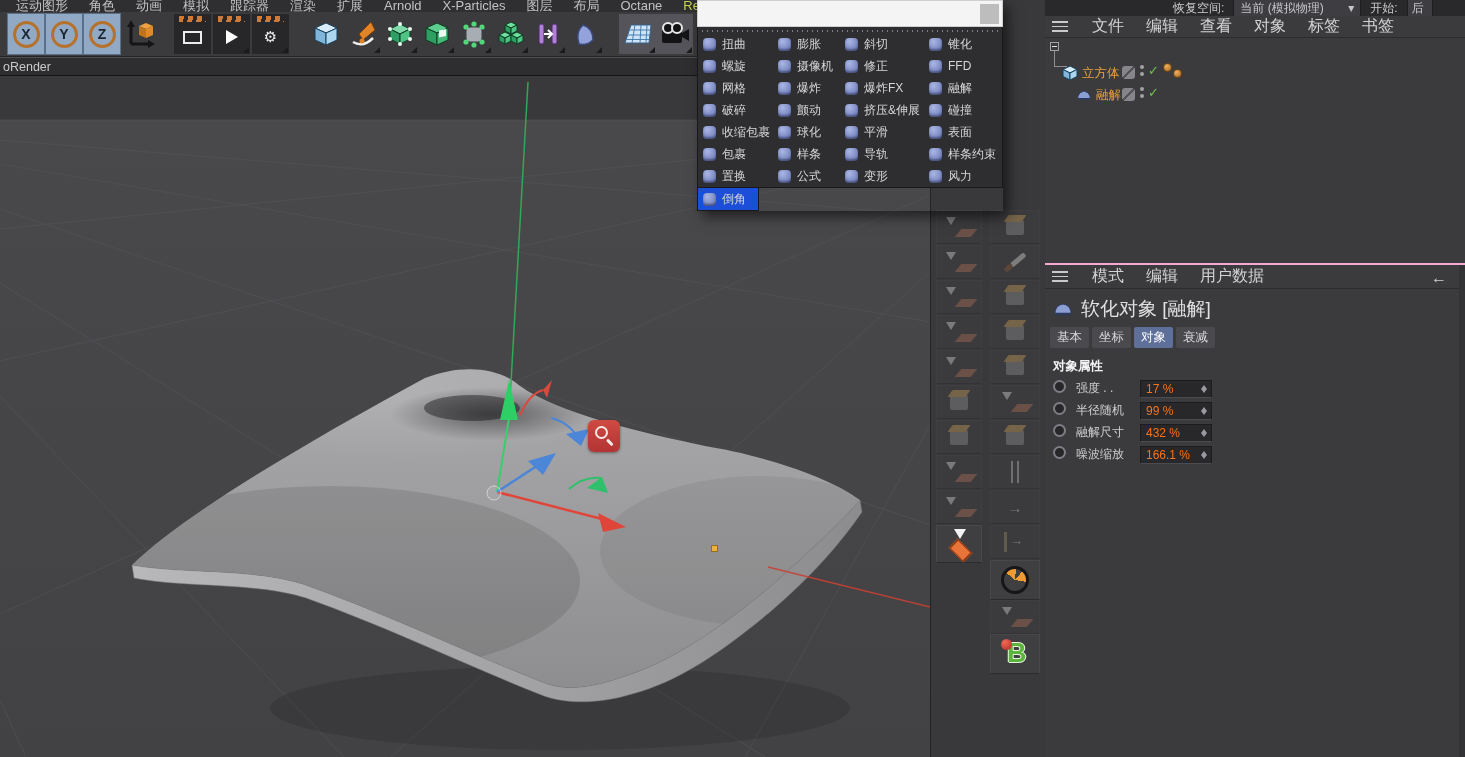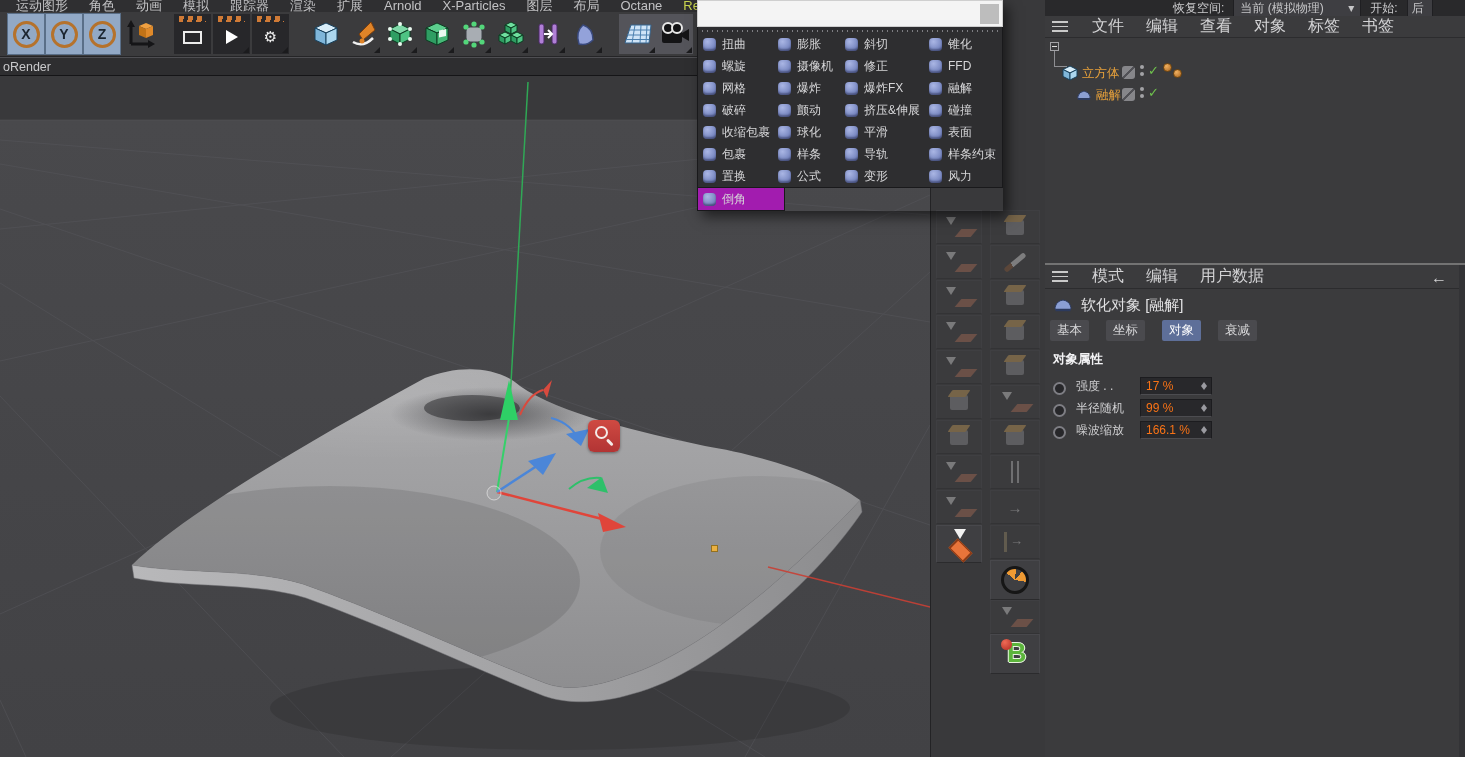--- a/index.html
+++ b/index.html
@@ -57,21 +57,21 @@
 .gdrop::after{content:"";position:absolute;left:8px;top:11px;width:17px;height:17px;background:#e8743a;border:2px solid #8a3a16;transform:rotate(45deg) scaleY(.62)}
 
 .popup{position:absolute;left:697px;top:0;width:306px;z-index:60;box-shadow:5px 6px 12px rgba(0,0,0,.55)}
 .pwhite{height:27px;background:#f4f4f4;border:1px solid #cfcfcf;position:relative}
 .pwhite .sq{position:absolute;right:3px;top:3px;width:19px;height:20px;background:#bdbdbd}
 .tear{height:6px;background:#2e2e30;border-left:1px solid #19191b;border-right:1px solid #19191b;
  background-image:radial-gradient(circle,#7d7d82 0.9px,rgba(0,0,0,0) 1.1px);background-size:5px 4px;background-repeat:repeat-x;background-position:2px 2px}
 .mgrid{display:grid;grid-template-columns:75px 67px 84px 78px;background:#2e2e30;border:1px solid #19191b;border-top:none}
 .mi{height:22px;display:flex;align-items:center;padding-left:5px;gap:6px;color:#d6d6d8;font-size:12px;white-space:nowrap}
 .mic{flex:none;width:13px;height:13px;border-radius:4px;background:radial-gradient(circle at 35% 28%,#aab6e4,#7c8bc4 62%,#5a68a0);box-shadow:inset 0 -2px 2px rgba(5,5,30,.35)}
-.bevelrow{width:88px;background:#a21caf;border:1px solid #19191b;border-top:none}
+.bevelrow{width:62px;background:#1d4ed8;border:1px solid #19191b;border-top:none}
 
 .simbar{position:absolute;left:1045px;top:0;width:420px;height:16px;background:#29292b;overflow:hidden}
 .simin{display:flex;align-items:center;gap:9px;transform:translateY(-4px);padding-left:128px;height:24px}
 .dd{background:#3e3e42;border:1px solid #1f1f22;height:19px;width:128px;display:flex;align-items:center;justify-content:space-between;padding:0 6px;color:#c6c6c8}
 .btn2{background:#3e3e42;border:1px solid #1f1f22;height:19px;width:26px;display:flex;align-items:center;padding-left:4px;color:#c6c6c8}
 
 .om{position:absolute;left:1045px;top:16px;width:420px;height:247px;background:#3b3b3d}
 .pmenu{height:22px;display:flex;align-items:center;padding-left:7px;border-bottom:1px solid #2c2c2e}
 .burger{width:16px;height:11px;margin-right:13px;background:linear-gradient(#c9c9c9 0 2px,rgba(0,0,0,0) 2px 4.5px,#c9c9c9 4.5px 6.5px,rgba(0,0,0,0) 6.5px 9px,#c9c9c9 9px 11px)}
 .pmenu span{padding:0 11px;color:#d2d2d4;font-size:16px}
@@ -79,28 +79,28 @@
 .orow{position:absolute;height:18px;display:flex;align-items:center}
 .oname{color:#e9a23b;font-size:12.5px;margin-left:4px}
 .expand{position:absolute;left:5px;top:4px;width:9px;height:9px;border:1px solid #a2a2a6;background:#3b3b3d}
 .expand::after{content:"";position:absolute;left:1px;top:3px;width:5px;height:1px;background:#ddd}
 .elbow{position:absolute;left:9px;top:13px;width:13px;height:16px;border-left:1px solid #8e8e92;border-bottom:1px solid #8e8e92}
 .tsq{position:absolute;width:13px;height:13px;border-radius:3px;background:#86868a;background-image:linear-gradient(135deg,rgba(0,0,0,0) 44%,#515156 44% 56%,rgba(0,0,0,0) 56%)}
 .tdots{position:absolute;width:4px}
 .tdots i{display:block;width:4px;height:4px;border-radius:50%;background:#a2a2a6;margin-bottom:3px}
 .chk{position:absolute;color:#6fc24d;font-weight:bold;font-size:13px}
 .ball{position:absolute;width:9px;height:9px;border-radius:50%;background:radial-gradient(circle at 35% 30%,#f0b060,#a96520);border:1px solid #74480f}
-.attr{position:absolute;left:1045px;top:263px;width:420px;height:494px;background:#3b3b3d;border-top:2px solid #737373}
+.attr{position:absolute;left:1045px;top:263px;width:420px;height:494px;background:#3b3b3d;border-top:2px solid #f9a8d4}
 .backarr{position:absolute;right:7px;top:4px;color:#c9c9c9;font-size:15px}
-.atitle{display:flex;align-items:center;gap:8px;padding:7px 0 5px 8px;color:#e0e0e2;font-size:15px}
-.tabs{display:flex;gap:17px;padding-left:5px}
+.atitle{display:flex;align-items:center;gap:8px;padding:7px 0 5px 8px;color:#e0e0e2;font-size:19px}
+.tabs{display:flex;gap:3px;padding-left:5px}
 .tab{background:#4a4a4e;color:#d8d8da;padding:2px 7px;border-radius:2px;font-size:12.5px}
 .tab.sel{background:#5e6f99;color:#fff}
 .asec{padding:10px 0 5px 8px;font-weight:bold;color:#f2f2f4;font-size:12.5px}
-.prow{height:22px;display:flex;align-items:flex-end}
+.prow{height:22px;display:flex;align-items:flex-start}
 .pcirc{flex:none;width:13px;height:13px;border-radius:50%;border:2px solid #7e7e84;background:#27272a;margin-left:8px}
 .plabel{width:64px;margin-left:10px;color:#cfcfd1;white-space:nowrap}
 .plabel.orange{color:#e8a43c}
 .pbox{width:72px;height:18px;background:#28282b;border:1px solid #1c1c1f;border-bottom-color:#4c4c50;display:flex;align-items:center;padding-left:5px;color:#f97316;position:relative}
 .spin{position:absolute;right:2px;top:1px;bottom:1px;width:10px;display:flex;flex-direction:column;justify-content:space-evenly;align-items:center}
 .spin .u{width:0;height:0;border:3px solid transparent;border-bottom:4px solid #9a9aa0}
 .spin .d{width:0;height:0;border:3px solid transparent;border-top:4px solid #9a9aa0}
 .rgut{position:absolute;right:0;top:0;width:6px;height:494px;background:#333336}
 </style>
 </head>
@@ -501,20 +501,31 @@
     <div class="pbox">
         <span>99 %</span>
         <div class="spin">
           <i class="u"></i>
           <i class="d"></i>
         </div>
       </div>
   </div>
   <div class="prow">
     <div class="pcirc"></div>
+    <span class="plabel">融解尺寸</span>
+    <div class="pbox">
+        <span>432 %</span>
+        <div class="spin">
+          <i class="u"></i>
+          <i class="d"></i>
+        </div>
+      </div>
+  </div>
+  <div class="prow">
+    <div class="pcirc"></div>
     <span class="plabel">噪波缩放</span>
     <div class="pbox">
         <span>166.1 %</span>
         <div class="spin">
           <i class="u"></i>
           <i class="d"></i>
         </div>
       </div>
   </div>
   <div class="rgut"></div>

